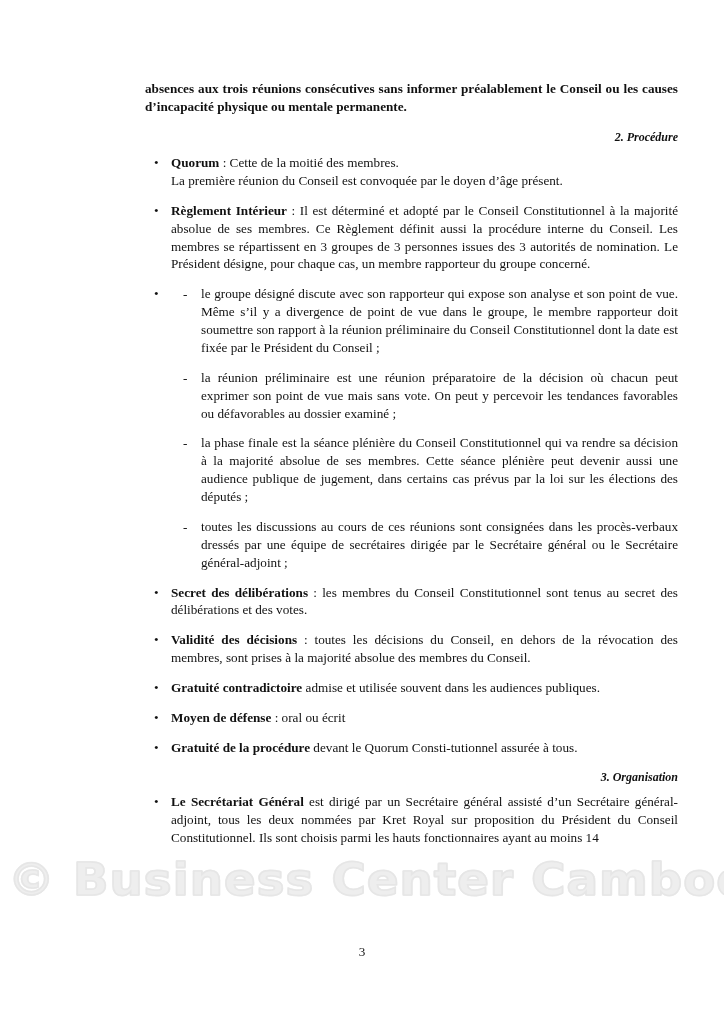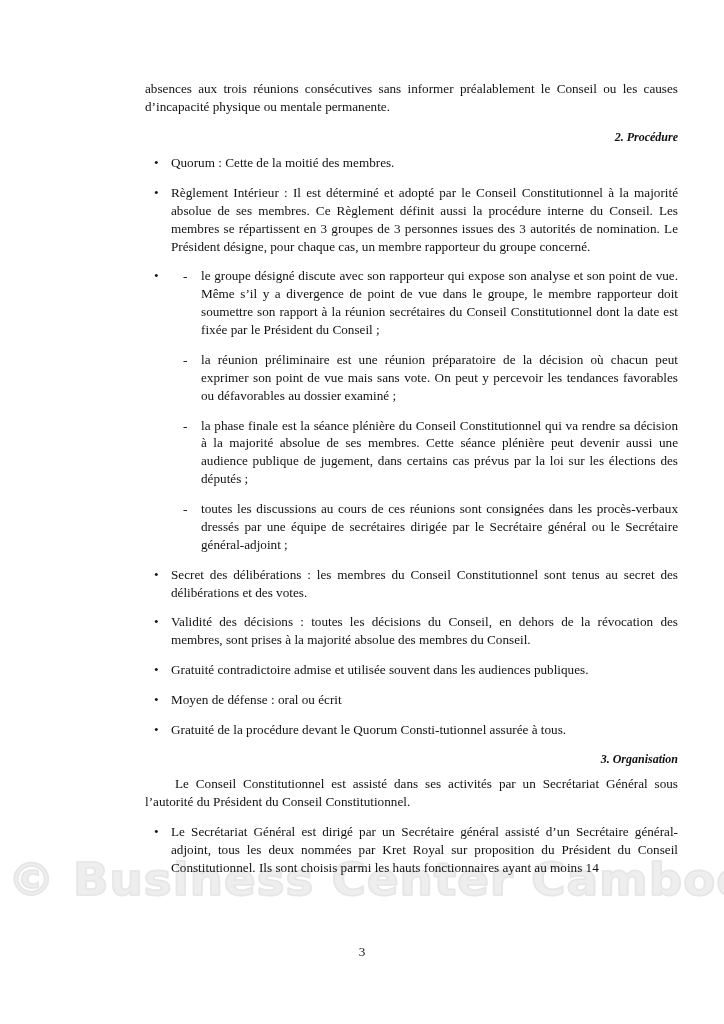--- a/index.html
+++ b/index.html
@@ -56,20 +56,21 @@
     width: 533px;
     z-index: 2;
     font-size: 13.2px;
     line-height: 1.355;
     text-align: justify;
   }
 
   .para {
     margin: 0 0 0 0;
     text-align: justify;
+    font-weight: bold;
   }
   .para.top-block {
     margin-bottom: 13px;
   }
 
   .heading {
     font-weight: bold;
     font-style: italic;
     font-size: 12px;
     margin: 0 0 9px 0;
@@ -88,21 +89,21 @@
     text-align: justify;
   }
   .bullet-item:last-child { margin-bottom: 0; }
   .bullet-dot {
     position: absolute;
     left: 9px;
     top: 0;
     font-size: 13.2px;
     line-height: 1.355;
   }
-  .lead { font-weight: normal; margin-top: 24px; }
+  .lead { font-weight: bold; margin-top: 24px; }
 
   .sub-line { display: block; text-align: justify; }
   .sub-line.nojust { text-align: left; }
 
   
   .dash-list {
     margin-top: 9px;
     margin-bottom: 0;
   }
   .dash-item {
@@ -150,34 +151,35 @@
 
     <p class="para top-block">absences aux trois réunions consécutives sans informer préalablement le Conseil ou les causes d’incapacité physique ou mentale permanente.</p>
 
     <div class="heading">2. Procédure</div>
 
     <div class="section-block">
 
       <div class="bullet-item">
         <span class="bullet-dot">•</span>
         <span class="sub-line nojust"><span class="lead">Quorum</span><span> : Cette de la moitié des membres.</span></span>
+        <span class="sub-line nojust">La première réunion du Conseil est convoquée par le doyen d’âge présent.</span>
       </div>
 
       <div class="bullet-item">
         <span class="bullet-dot">•</span>
         <span class="lead">Règlement Intérieur</span><span> : Il est déterminé et adopté par le Conseil Constitutionnel à la majorité absolue de ses membres. Ce Règlement définit aussi la procédure interne du Conseil. Les membres se répartissent en 3 groupes de 3 personnes issues des 3 autorités de nomination. Le Président désigne, pour chaque cas, un membre rapporteur du groupe concerné.</span>
       </div>
 
       <div class="bullet-item">
         <span class="bullet-dot">•</span>
 
         <div class="dash-list">
           <div class="dash-item">
             <span class="dash-mark">-</span>
-            <span>le groupe désigné discute avec son rapporteur qui expose son analyse et son point de vue. Même s’il y a divergence de point de vue dans le groupe, le membre rapporteur doit soumettre son rapport à la réunion secrétaires du Conseil Constitutionnel dont la date est fixée par le Président du Conseil ;</span>
+            <span>le groupe désigné discute avec son rapporteur qui expose son analyse et son point de vue. Même s’il y a divergence de point de vue dans le groupe, le membre rapporteur doit soumettre son rapport à la réunion préliminaire du Conseil Constitutionnel dont la date est fixée par le Président du Conseil ;</span>
           </div>
           <div class="dash-item">
             <span class="dash-mark">-</span>
             <span>la réunion préliminaire est une réunion préparatoire de la décision où chacun peut exprimer son point de vue mais sans vote. On peut y percevoir les tendances favorables ou défavorables au dossier examiné ;</span>
           </div>
           <div class="dash-item">
             <span class="dash-mark">-</span>
             <span>la phase finale est la séance plénière du Conseil Constitutionnel qui va rendre sa décision à la majorité absolue de ses membres. Cette séance plénière peut devenir aussi une audience publique de jugement, dans certains cas prévus par la loi sur les élections des députés ;</span>
           </div>
           <div class="dash-item">
@@ -209,21 +211,20 @@
 
       <div class="bullet-item">
         <span class="bullet-dot">•</span>
         <span class="lead">Gratuité de la procédure</span><span> devant le Quorum Consti-tutionnel assurée à tous.</span>
       </div>
 
     </div>
 
     <div class="heading org">3. Organisation</div>
 
-    <p class="plain-para">Le Conseil Constitutionnel est assisté dans ses activités par un Secrétariat Général sous l’autorité du Président du Conseil Constitutionnel.</p>
 
     <div class="bullet-item">
       <span class="bullet-dot">•</span>
       <span class="lead">Le </span><span class="lead">Secrétariat Général</span><span> est dirigé par un Secrétaire général assisté d’un Secrétaire général-adjoint, tous les deux nommées par Kret Royal sur proposition du Président du Conseil Constitutionnel. Ils sont choisis parmi les hauts fonctionnaires ayant au moins 14</span>
     </div>
 
   </div>
 
   <div class="page-number">3</div>
 

